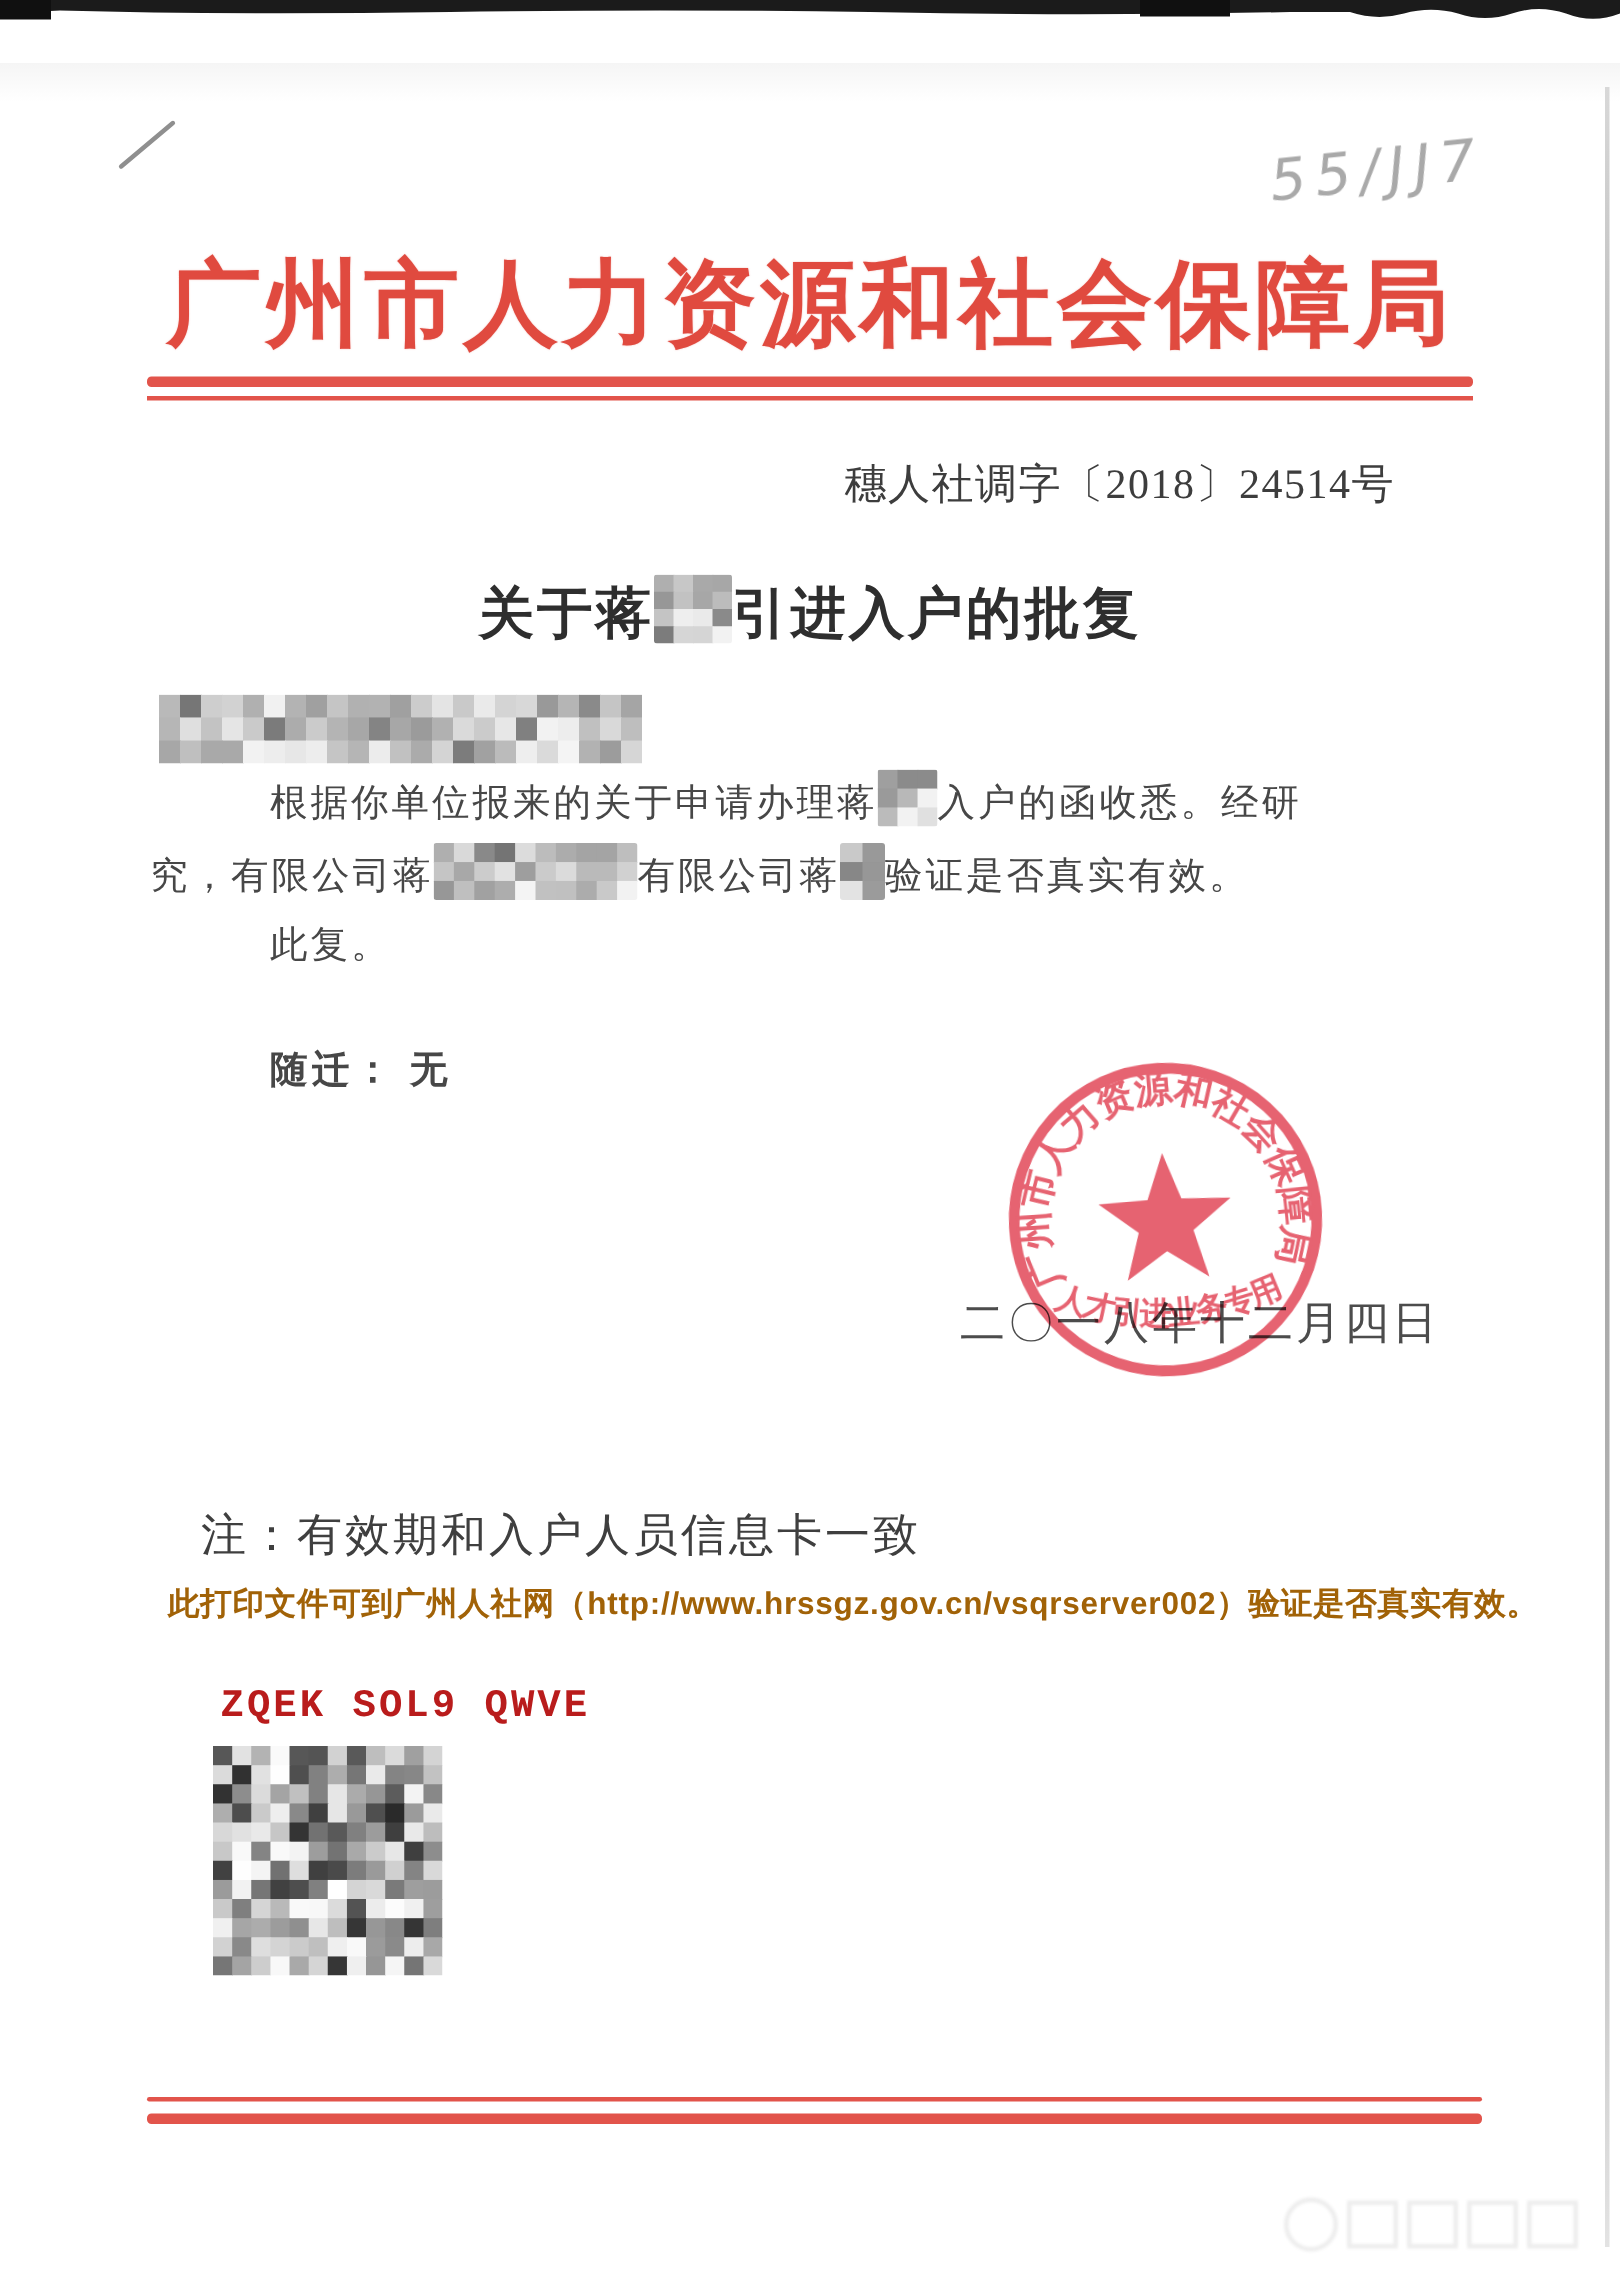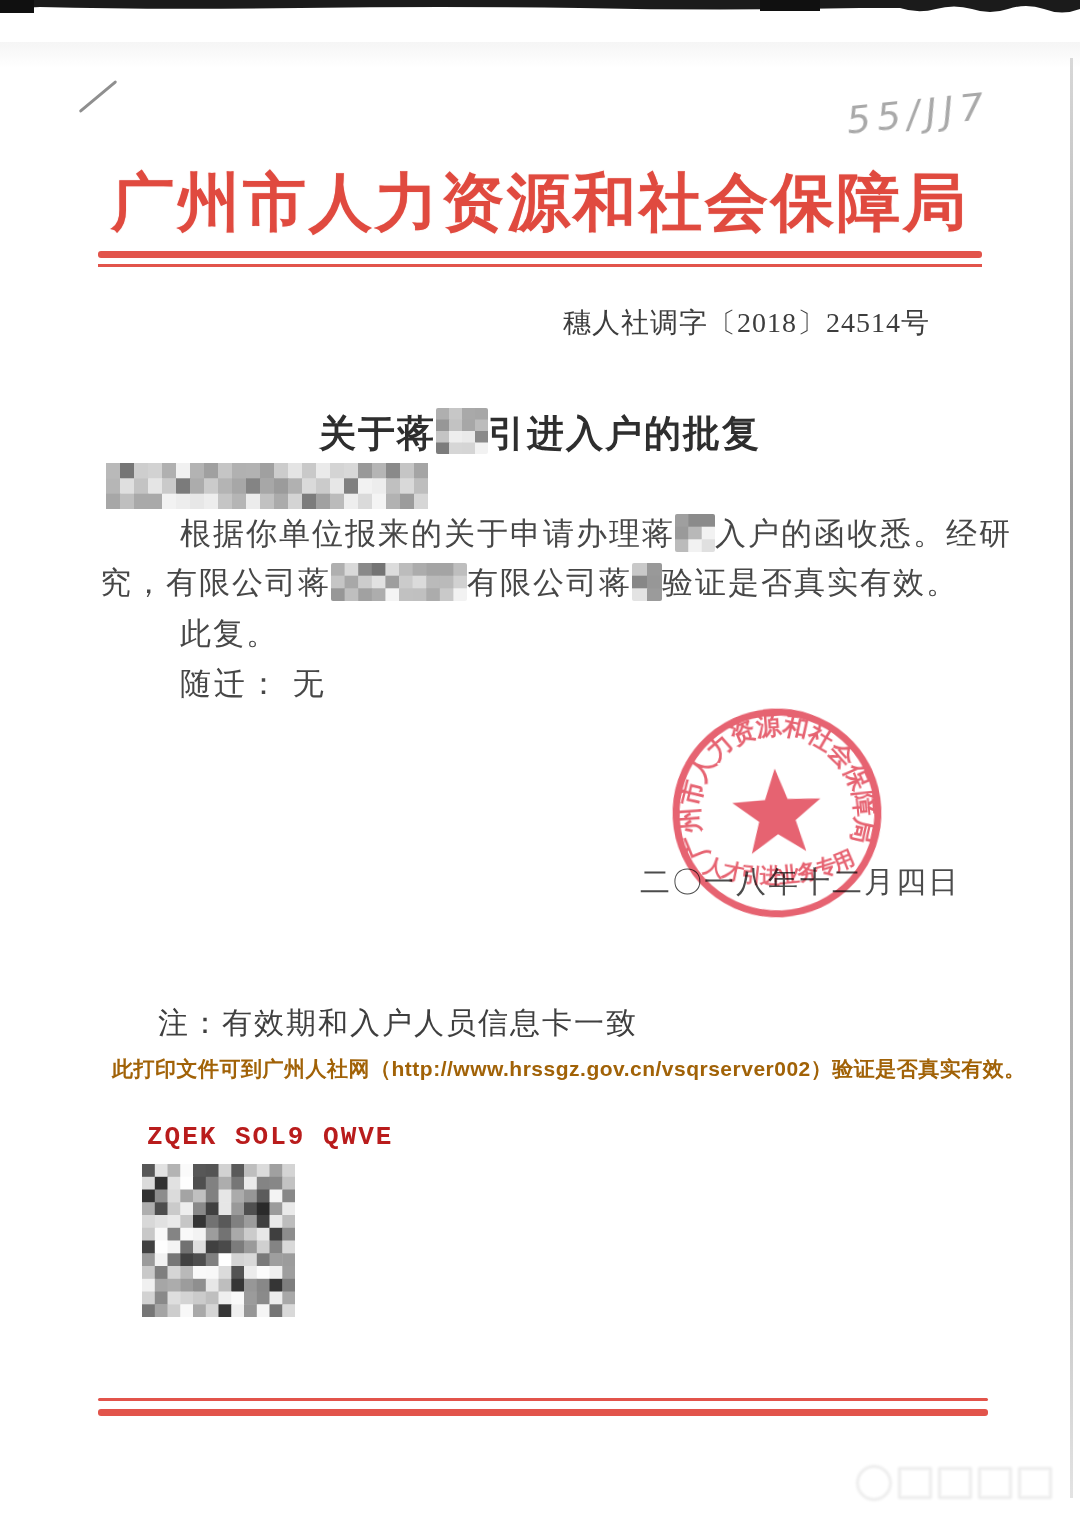--- a/index.html
+++ b/index.html
@@ -25,35 +25,35 @@
   .agency-title{left:0;top:160px;width:1080px;text-align:center;
     font-weight:bold;font-size:63px;letter-spacing:3px;
     color:var(--header-red,#e04a3f);
     font-family:"Liberation Serif","DejaVu Serif",serif;
     text-shadow:0 0 1px rgba(224,74,63,.5);}
   .rule-thick{left:98px;top:251px;width:884px;height:7px;background:var(--rule-red,#e2544b);border-radius:3px;}
   .rule-thin{left:98px;top:264px;width:884px;height:3px;background:var(--rule-red,#e2544b);}
   .doc-number{right:150px;top:304px;font-size:28px;color:#3d3d3d;letter-spacing:1px;}
   .subject{left:0;top:383px;width:1080px;text-align:center;
     font-family:"Liberation Sans","DejaVu Sans",sans-serif;
-    font-weight:bold;font-size:37px;color:#2e2e2e;letter-spacing:2px;margin-top:25px;}
+    font-weight:bold;font-size:37px;color:#2e2e2e;letter-spacing:2px;}
   .blur-chip{display:inline-block;vertical-align:-8px;overflow:hidden;border-radius:2px;}
   
-  .line{font-size:31px;color:#474747;letter-spacing:2px;white-space:nowrap;}
+  .line{font-size:25px;color:#474747;letter-spacing:2px;white-space:nowrap;}
   .recipient-blur{left:106px;top:463px;width:322px;height:46px;overflow:hidden;}
   .para1{left:180px;top:513px;}
   .para2{left:100px;top:562px;}
   .closing{left:180px;top:613px;}
-  .accompany{left:180px;top:663px;letter-spacing:3px;}
+  .accompany{left:180px;top:696px;letter-spacing:3px;font-weight:bold;}
   
   .date{left:640px;top:862px;font-size:30px;color:#4c4c4c;letter-spacing:2px;}
   .seal{left:666px;top:702px;width:222px;height:222px;mix-blend-mode:multiply;opacity:.92;
     transform:rotate(-3deg);filter:blur(.3px);}
   
-  .note{left:134px;top:1003px;font-size:30px;color:#3f3f3f;letter-spacing:2px;margin-left:24px;}
+  .note{left:134px;top:1003px;font-size:30px;color:#3f3f3f;letter-spacing:2px;}
   .verify{left:112px;top:1055px;font-size:21px;color:#a16207;letter-spacing:.5px;
     font-family:"Liberation Sans","DejaVu Sans",sans-serif;font-weight:600;}
   .code{left:147px;top:1122px;font-size:26px;color:#b91c1c;
     font-family:"Liberation Mono","DejaVu Sans Mono",monospace;font-weight:600;letter-spacing:2px;}
   .qr{left:142px;top:1164px;width:153px;height:153px;overflow:hidden;filter:blur(.3px);}
   .rule-b-thin{left:98px;top:1398px;width:890px;height:3px;background:var(--rule-red,#e2544b);border-radius:2px;}
   .rule-b-thick{left:98px;top:1409px;width:890px;height:7px;background:var(--rule-red,#e2544b);border-radius:3px;}
   .watermark{left:856px;top:1460px;width:200px;height:46px;opacity:.10;filter:blur(1px);display:flex;gap:6px;align-items:center;}
   .wm-box{width:28px;height:26px;border:3px solid #555;}
   .wm-logo{width:30px;height:30px;border-radius:50%;border:3px solid #555;}

